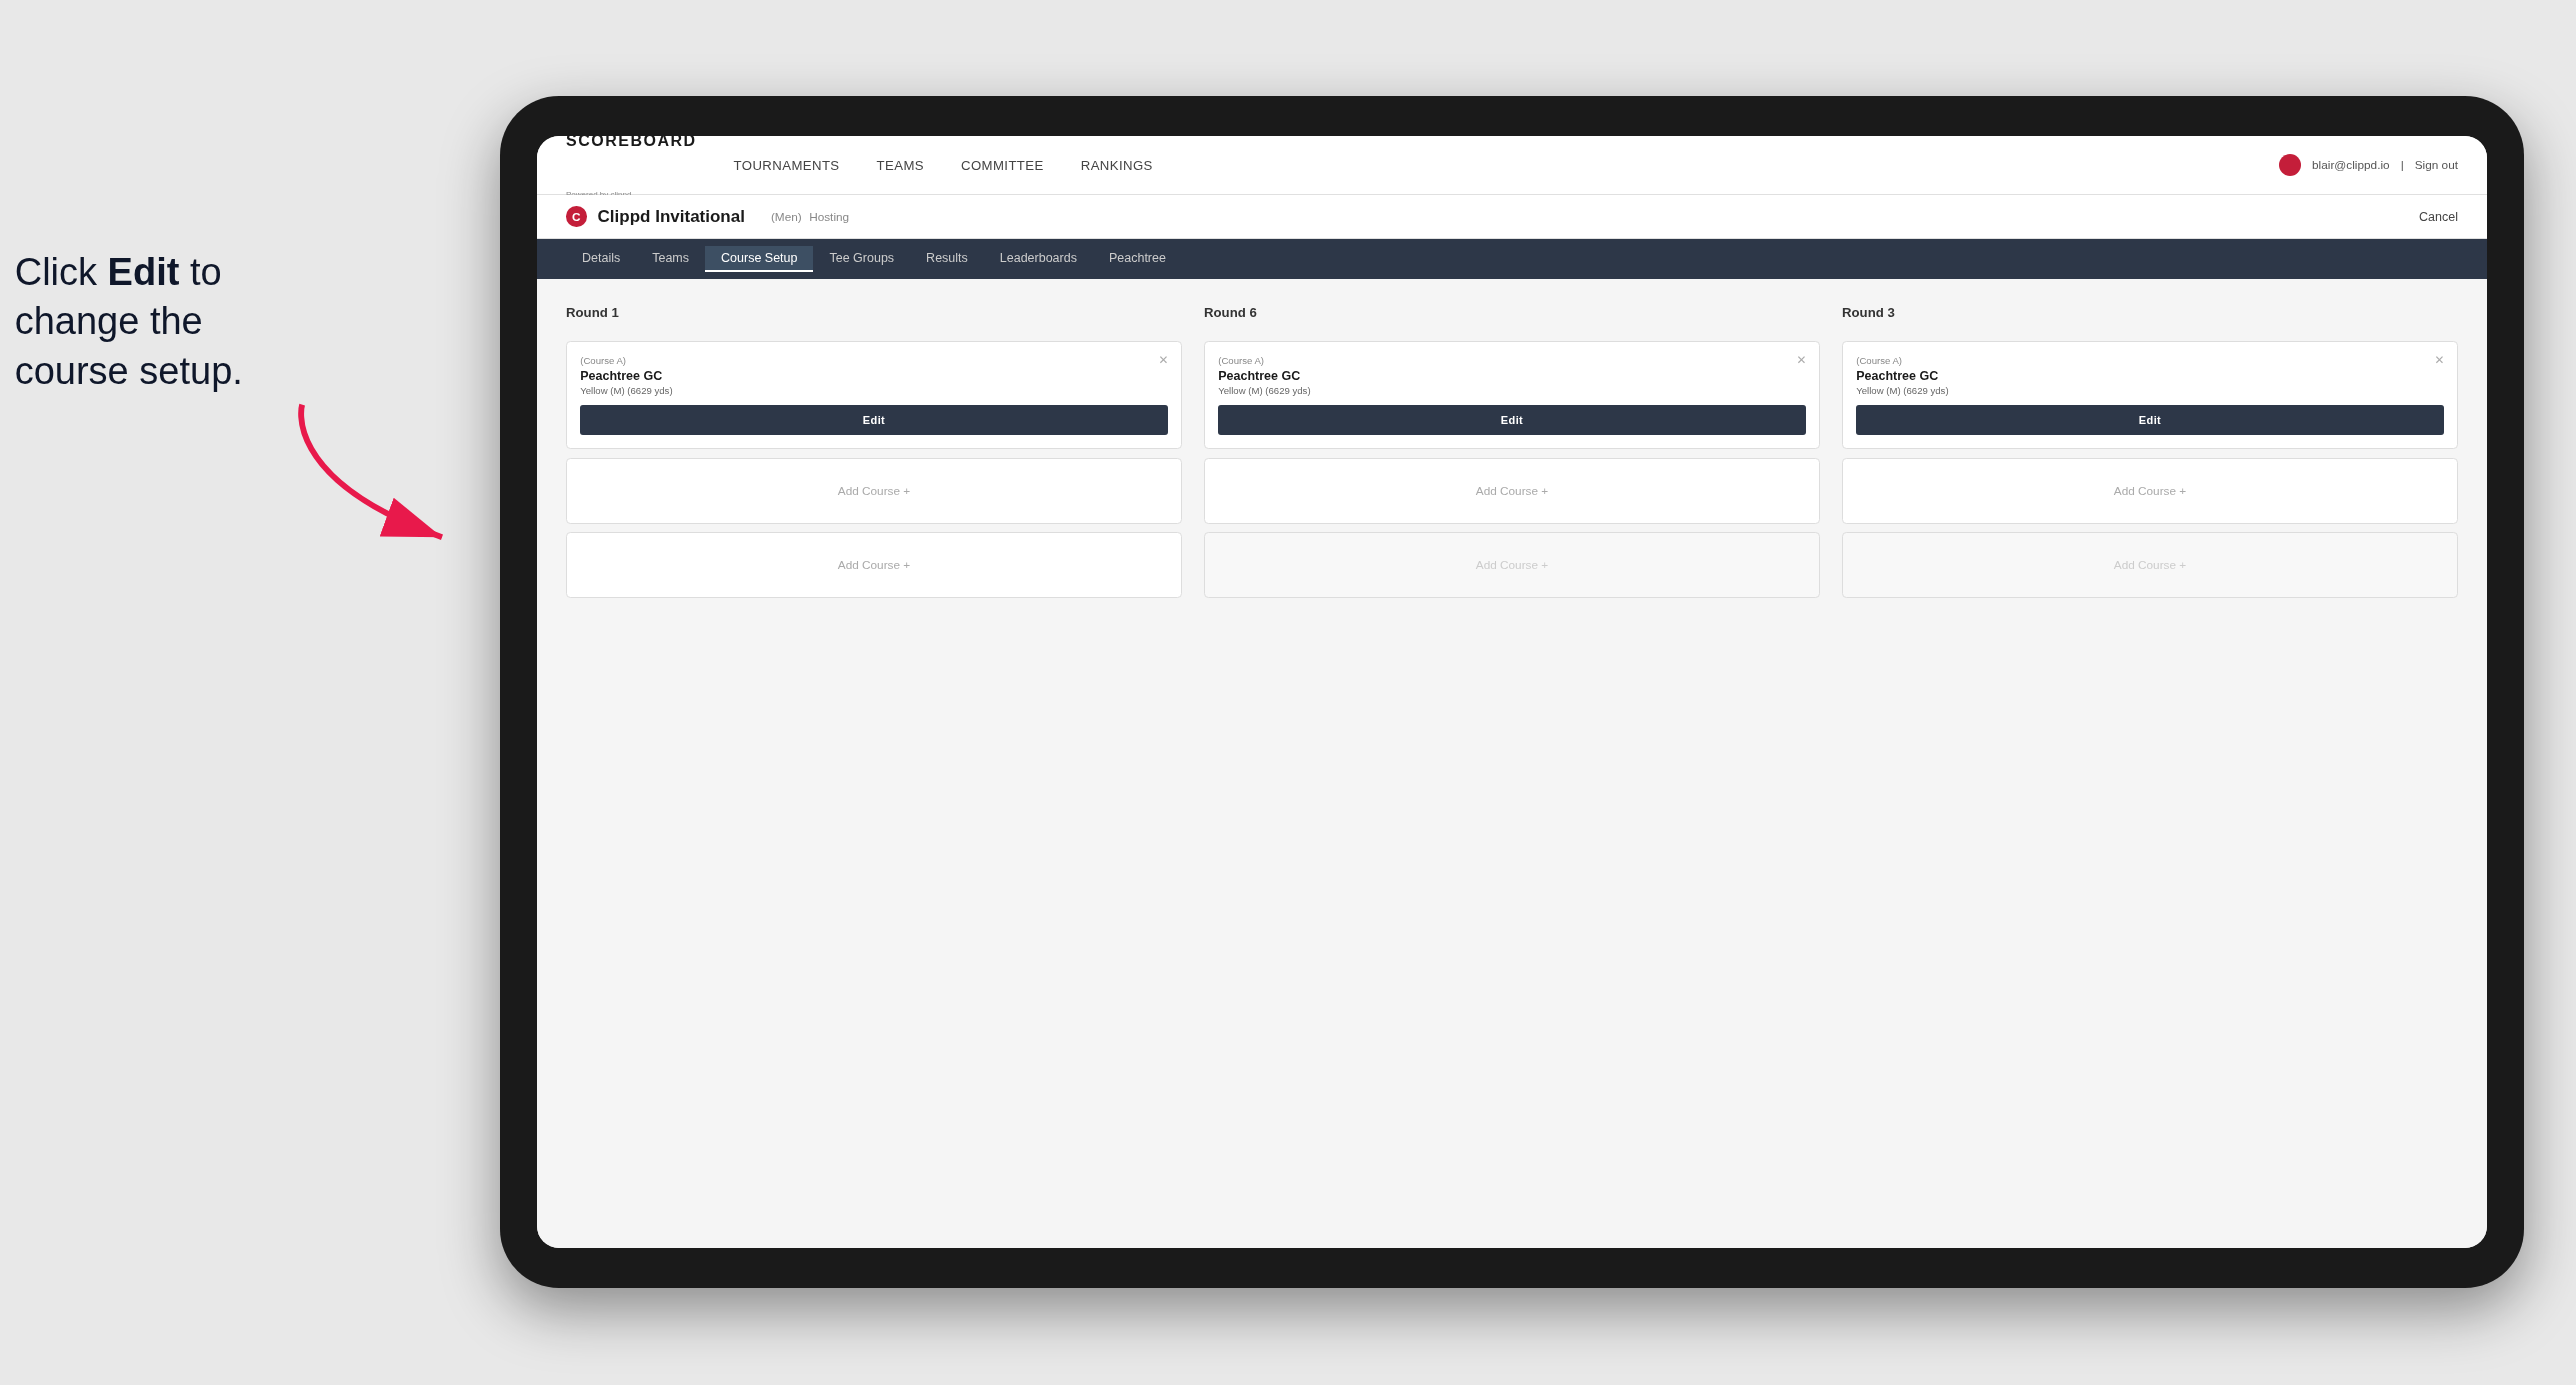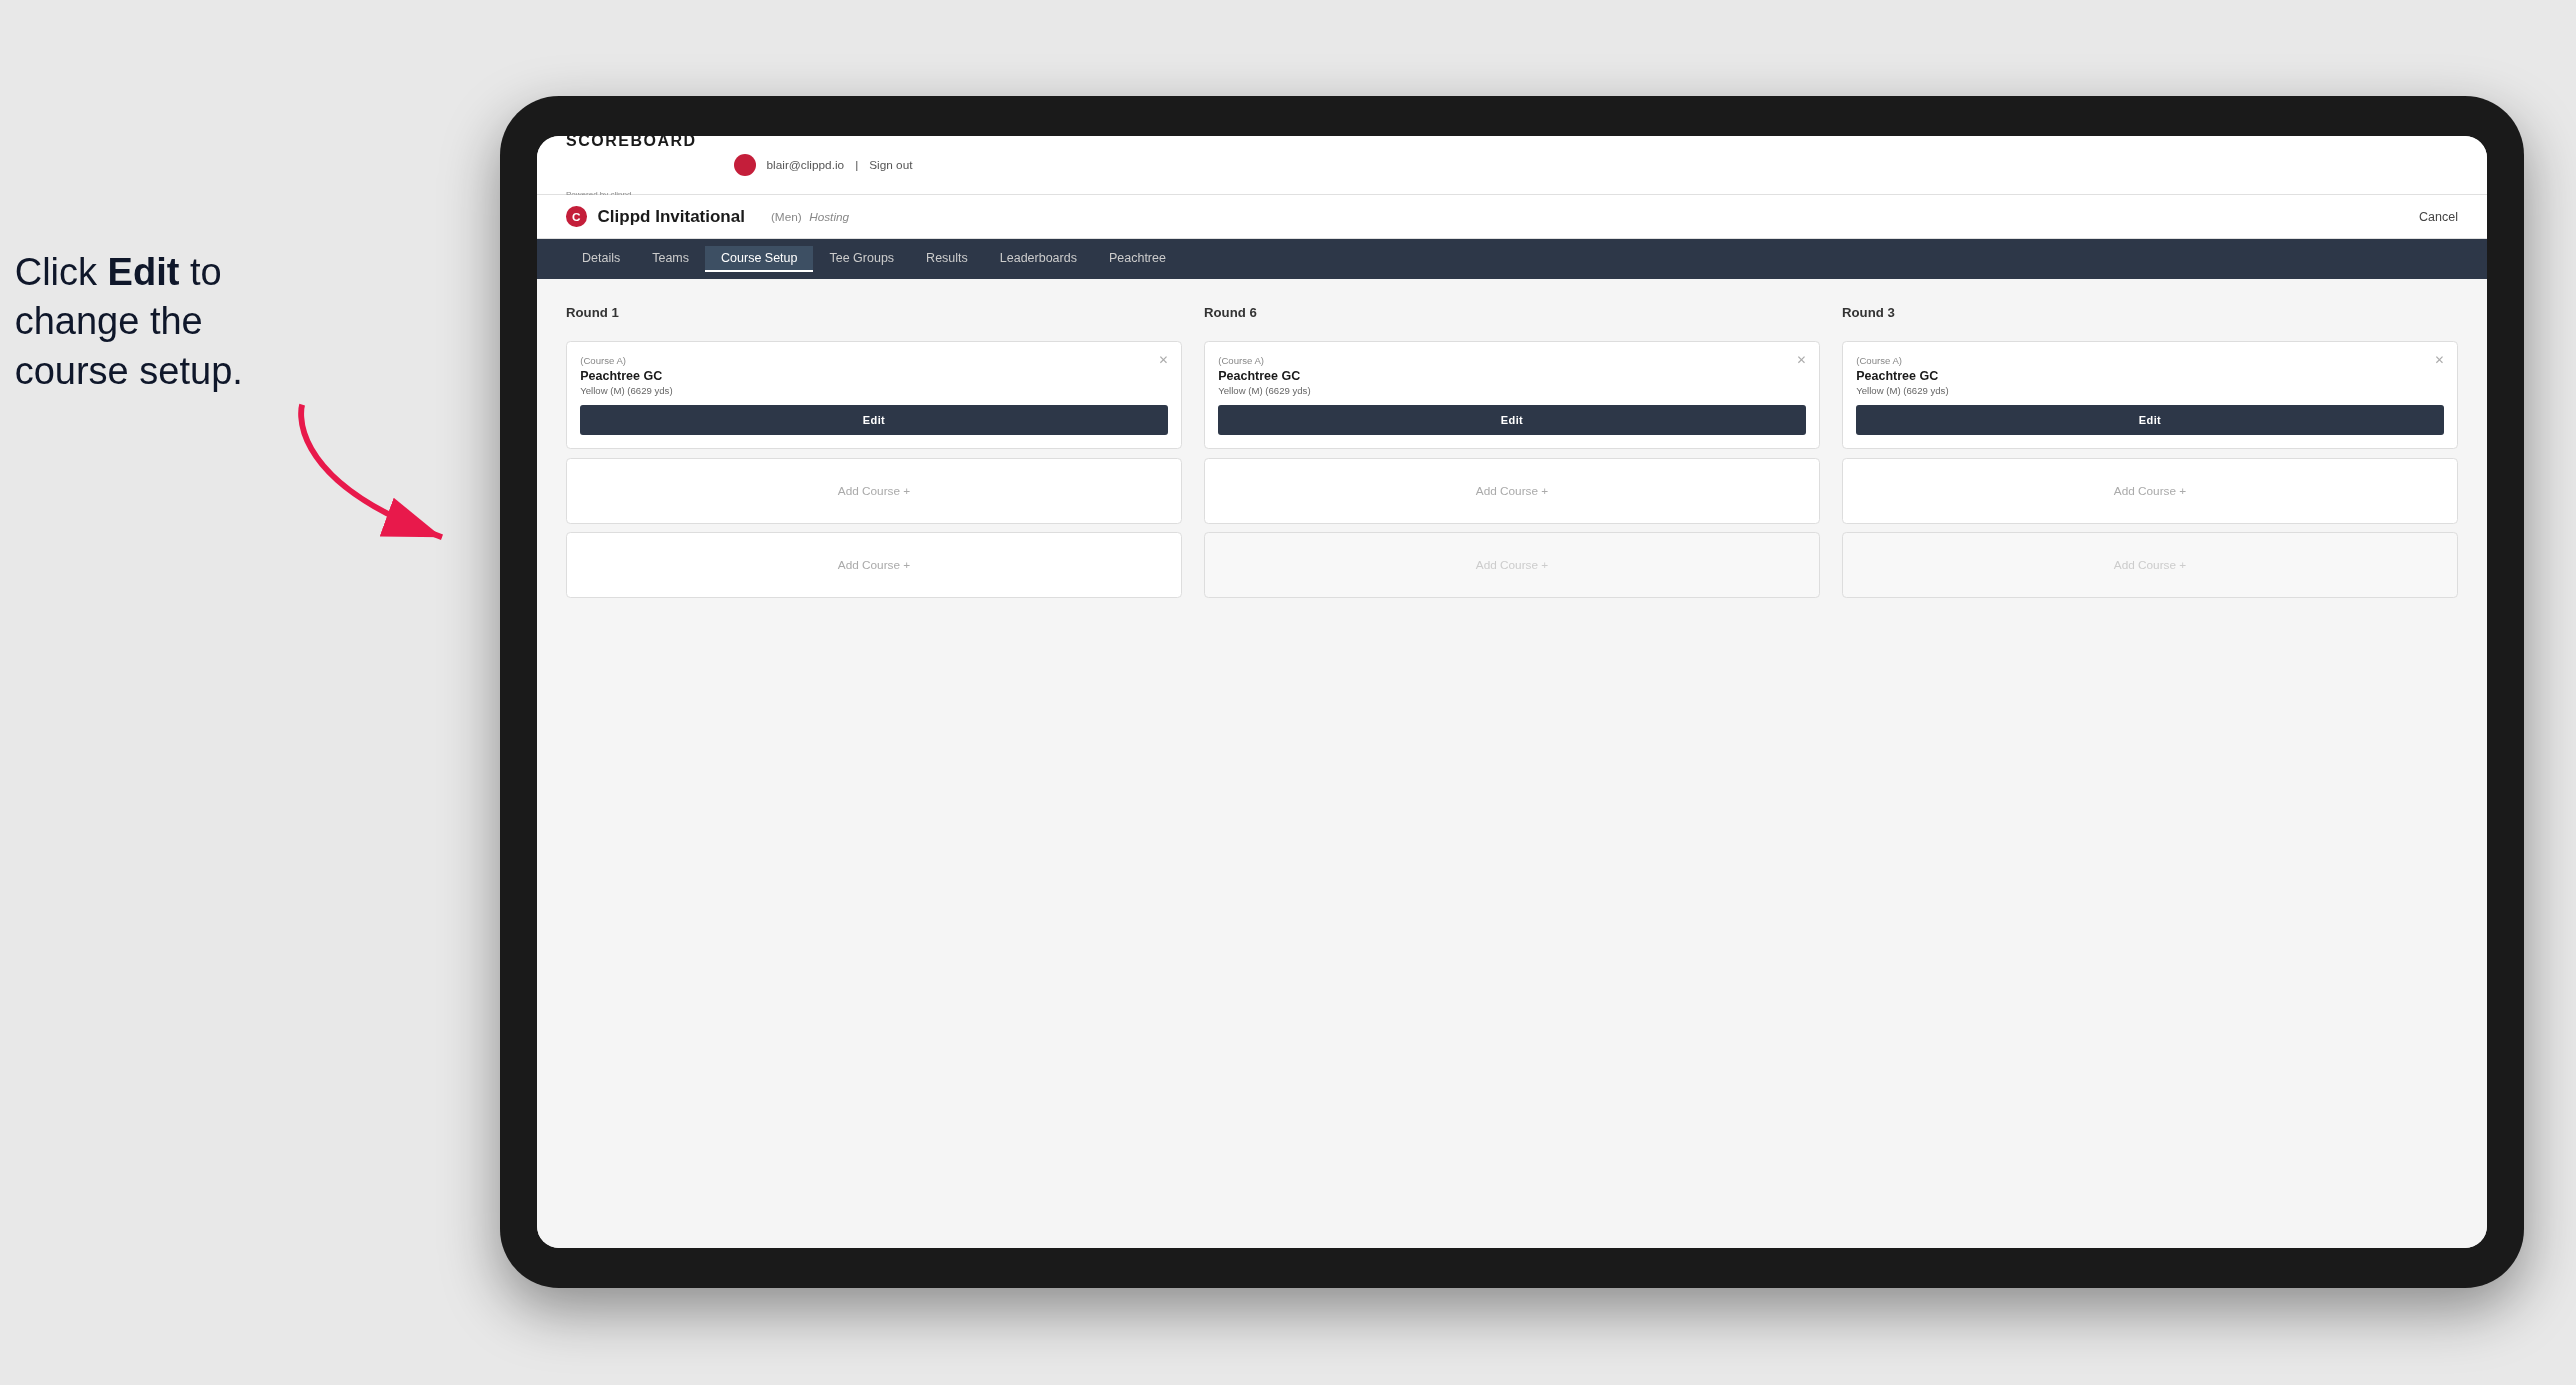--- a/index.html
+++ b/index.html
@@ -139,21 +139,20 @@
       margin-right: 26px;
     }
     .sub-header-badge {
       font-size: 11.8px;
       color: #888;
       margin-right: 7.4px;
     }
     .sub-header-hosting {
       font-size: 11.8px;
       color: #888;
-      font-style: italic;
     }
     .cancel-btn {
       margin-left: auto;
       font-size: 12.5px;
       color: #444;
       cursor: pointer;
     }
 
     
     .tab-bar {
@@ -305,20 +304,26 @@
   <path d="M 60 20 C 60 20 30 120 250 200" stroke="#e8194b" stroke-width="8" fill="none" marker-end="url(#arrowhead)"></path>
 </svg>
 
 <div class="tablet-frame">
   <div class="tablet-screen">
 
     <nav class="top-nav">
       <div class="scoreboard-logo">
         <span class="logo-title">SCOREBOARD</span>
         <span class="logo-sub">Powered by clippd</span>
+      </div>
+      <div class="nav-links">
+        <span class="nav-link">TOURNAMENTS</span>
+        <span class="nav-link">TEAMS</span>
+        <span class="nav-link">COMMITTEE</span>
+        <span class="nav-link">RANKINGS</span>
       </div>
       <div class="nav-right">
         <div class="user-avatar"></div>
         <span>blair@clippd.io</span>
         <span>|</span>
         <span class="sign-out-link">Sign out</span>
       </div>
     </nav>
 
     <div class="sub-header">

